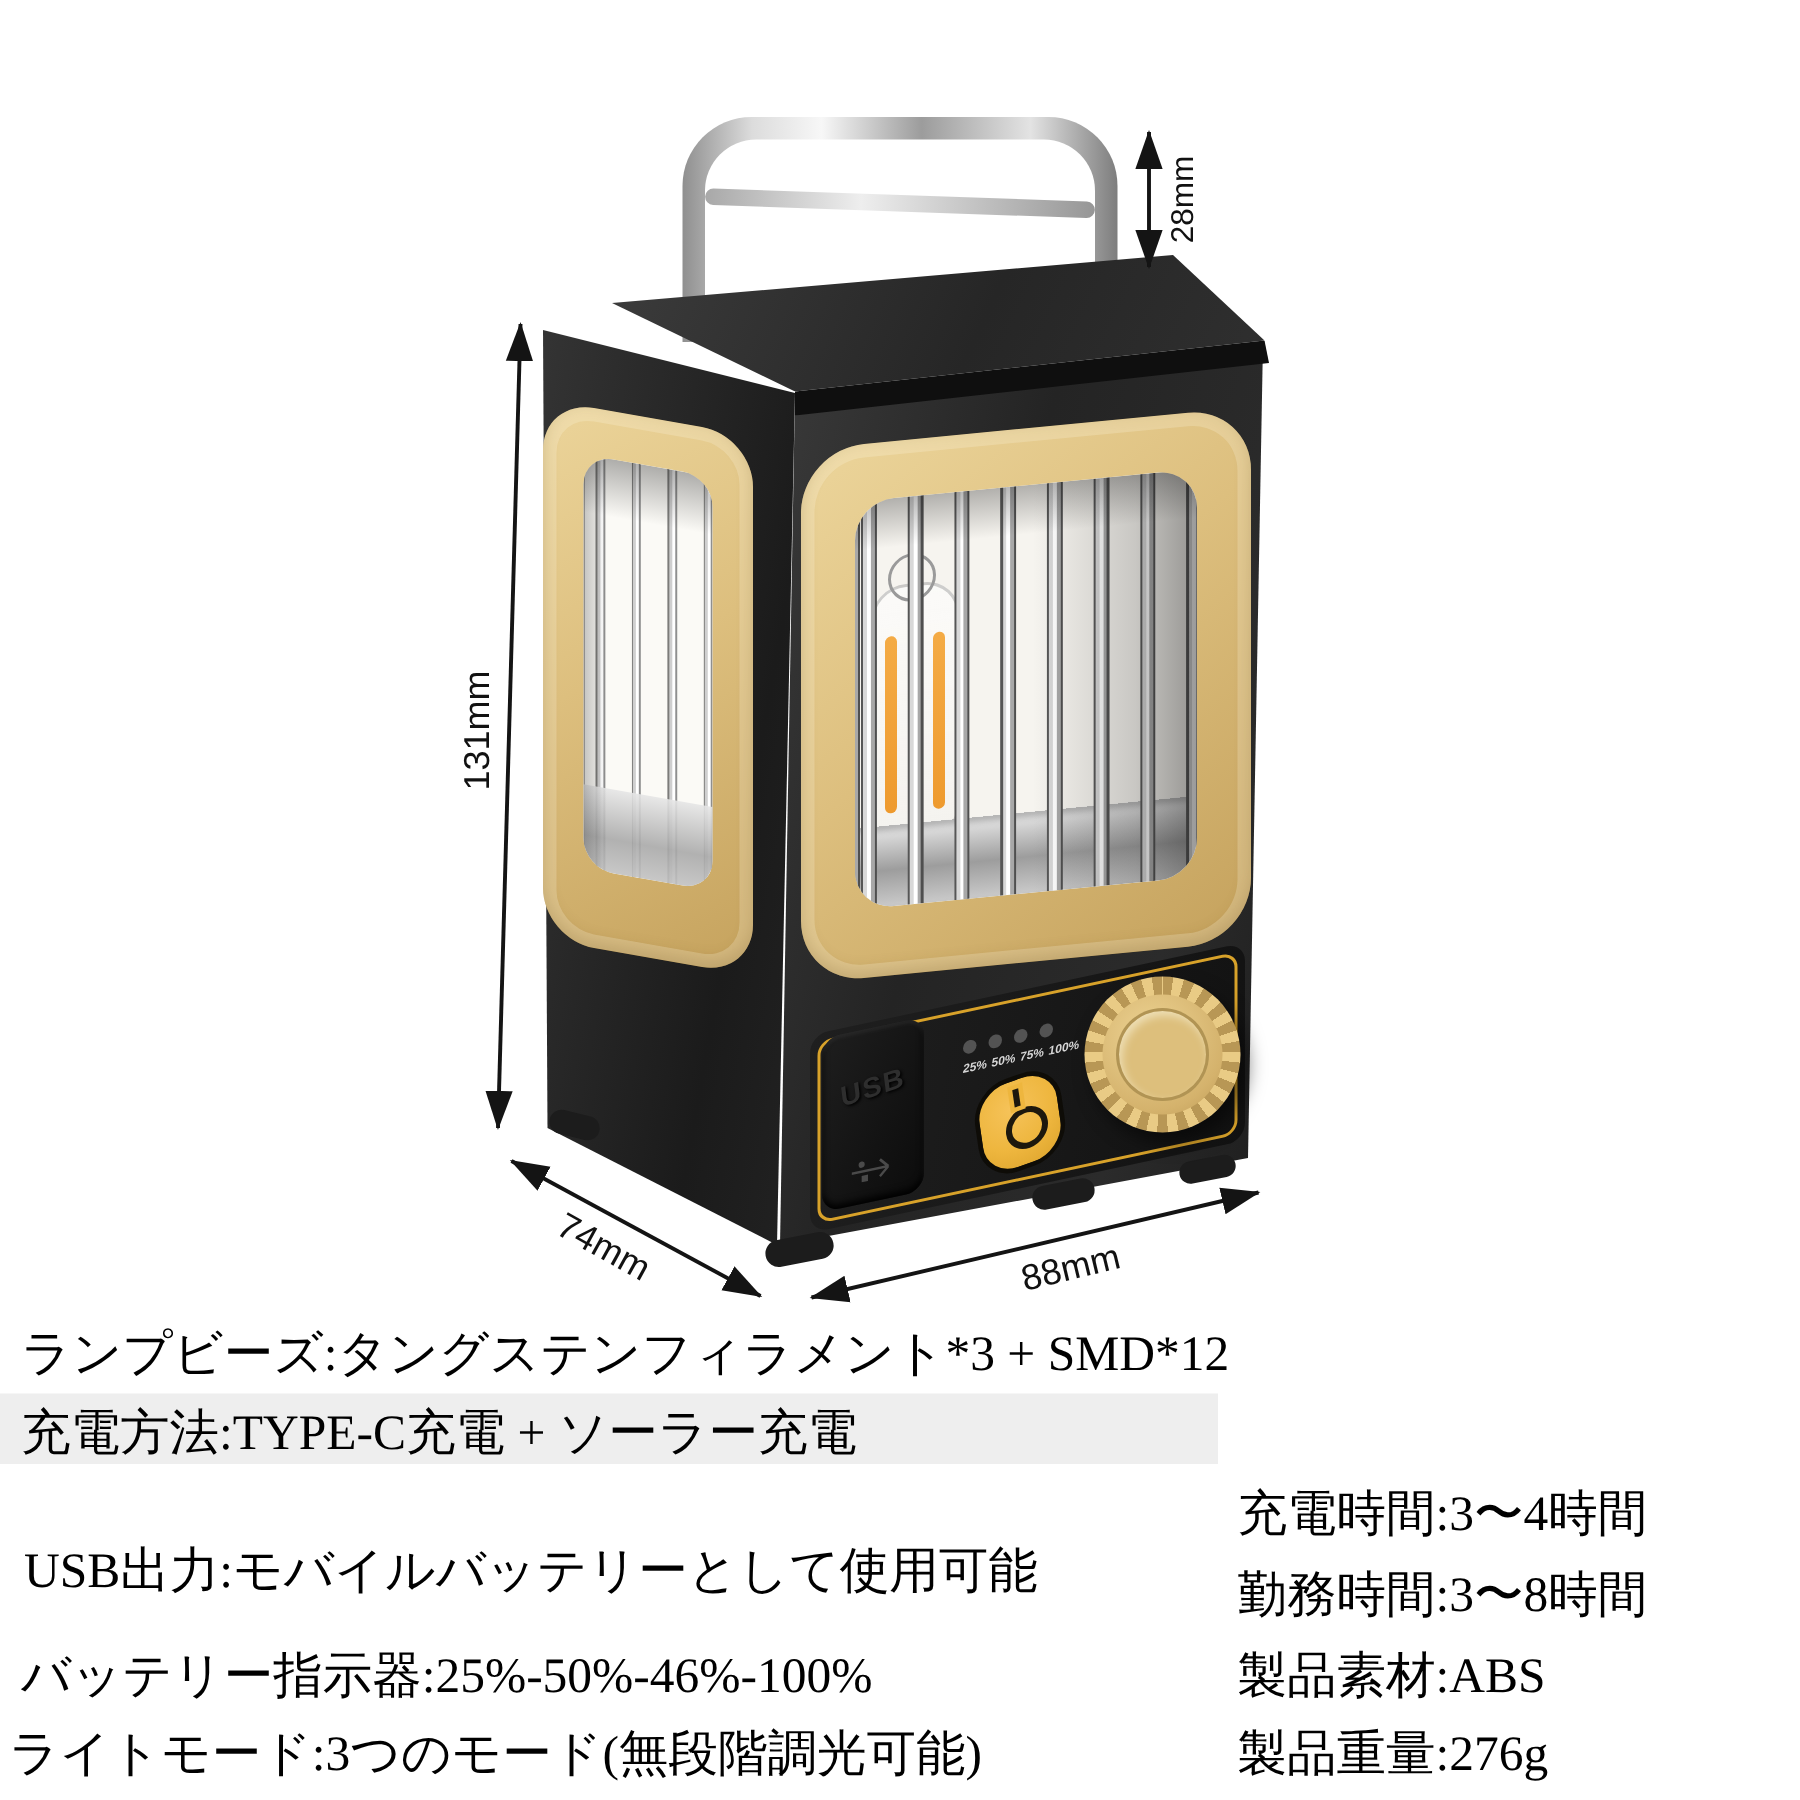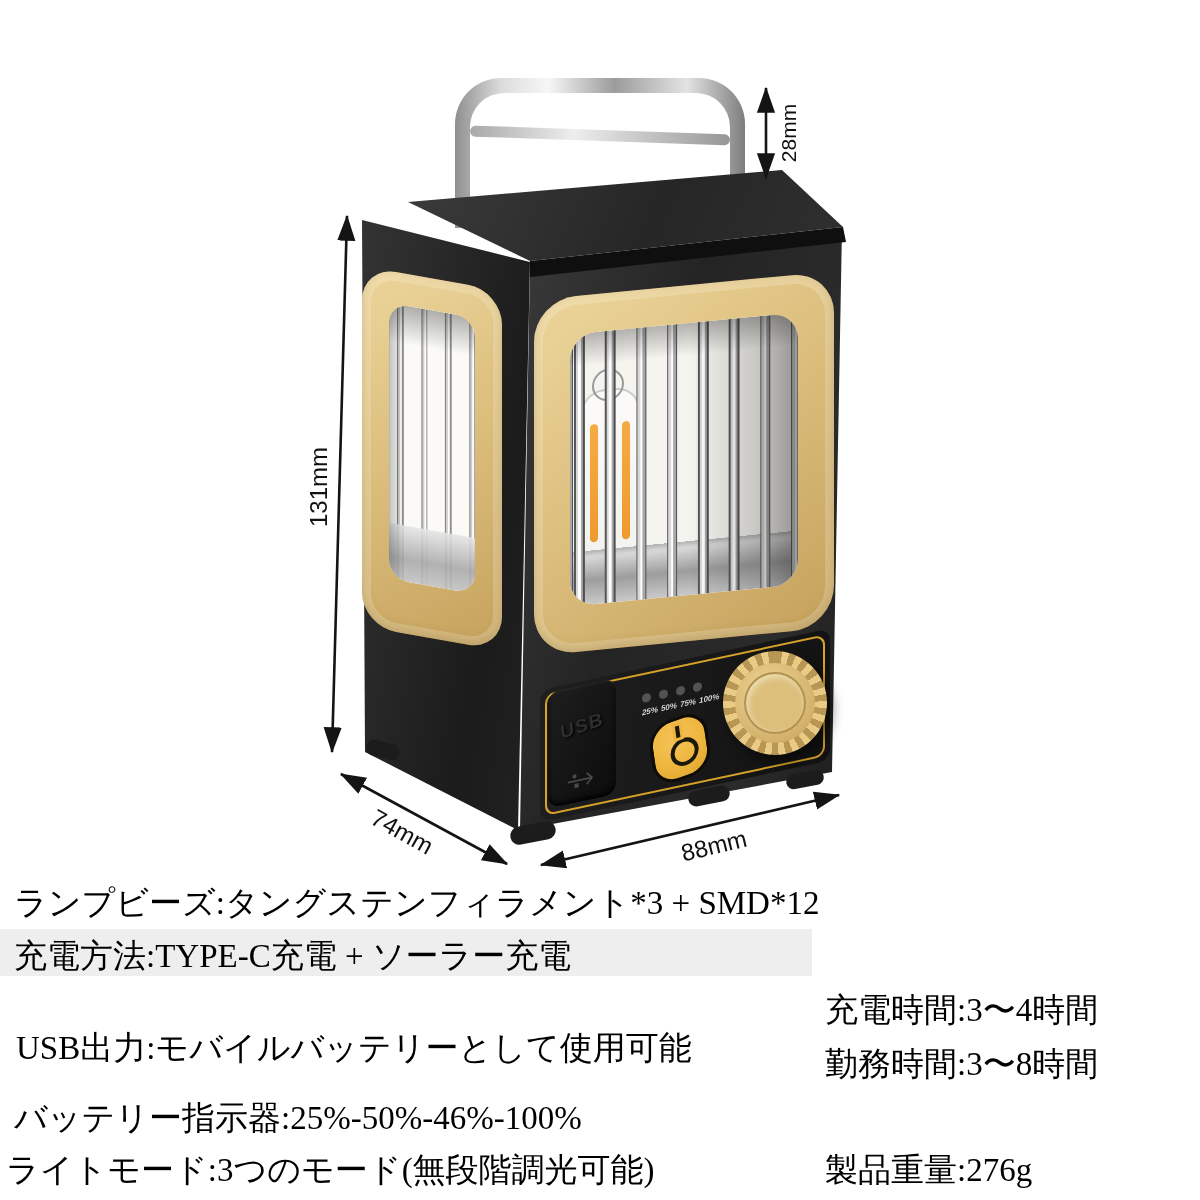--- a/index.html
+++ b/index.html
@@ -212,15 +212,16 @@
   <div class="dim-label lbl-88">88mm</div>
 
   <div class="abs spec-band"></div>
   <div class="spec" style="left:14px;top:885px;font-family:Liberation Serif, serif;">ランプビーズ:タングステンフィラメント*3 + SMD*12</div>
   <div class="spec" style="left:14px;top:938px;">充電方法:TYPE-C充電 + ソーラー充電</div>
   <div class="spec" style="left:16px;top:992px;margin-top:38px;">USB出力:モバイルバッテリーとして使用可能</div>
   <div class="spec" style="left:14px;top:1100px;">バッテリー指示器:25%-50%-46%-100%</div>
   <div class="spec" style="left:6px;top:1152px;">ライトモード:3つのモード(無段階調光可能)</div>
   <div class="spec r" style="top:992px;text-align:center;">充電時間:3〜4時間</div>
   <div class="spec r" style="top:1046px;">勤務時間:3〜8時間</div>
+  <div class="spec r" style="top:1100px;">製品素材:ABS</div>
   <div class="spec r" style="top:1152px;">製品重量:276g</div>
 
 </div>
 
 </body></html>

